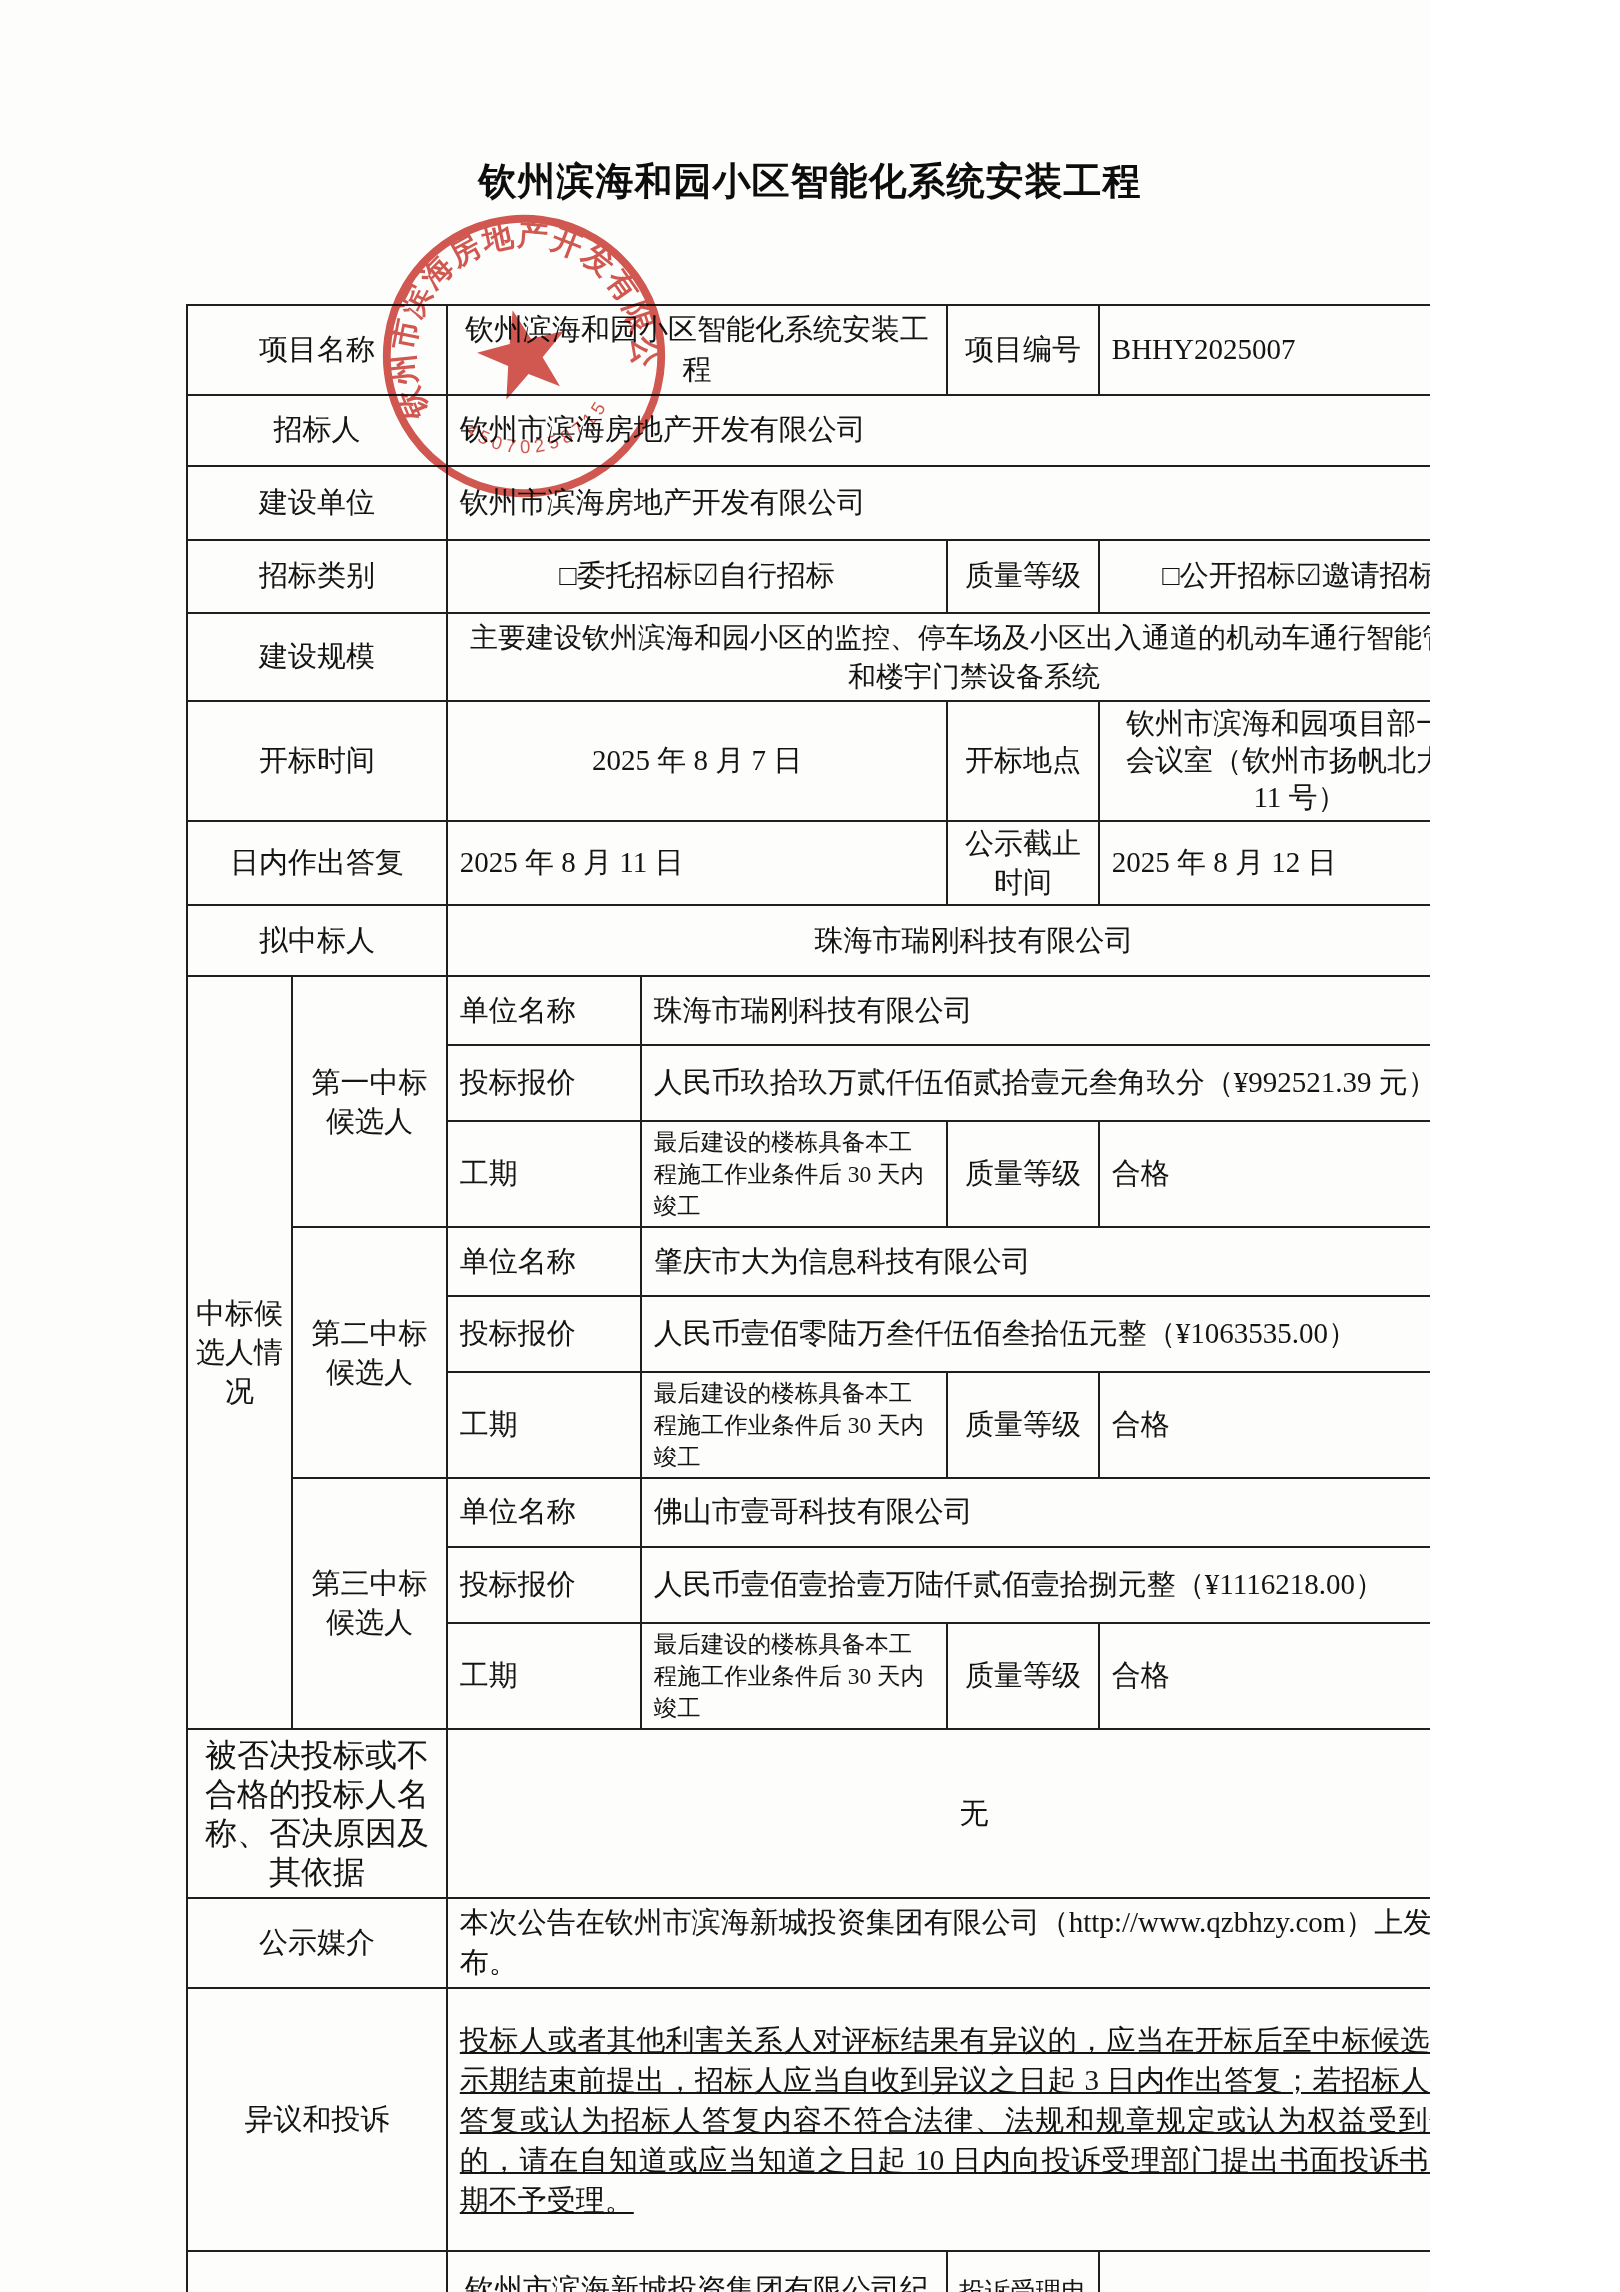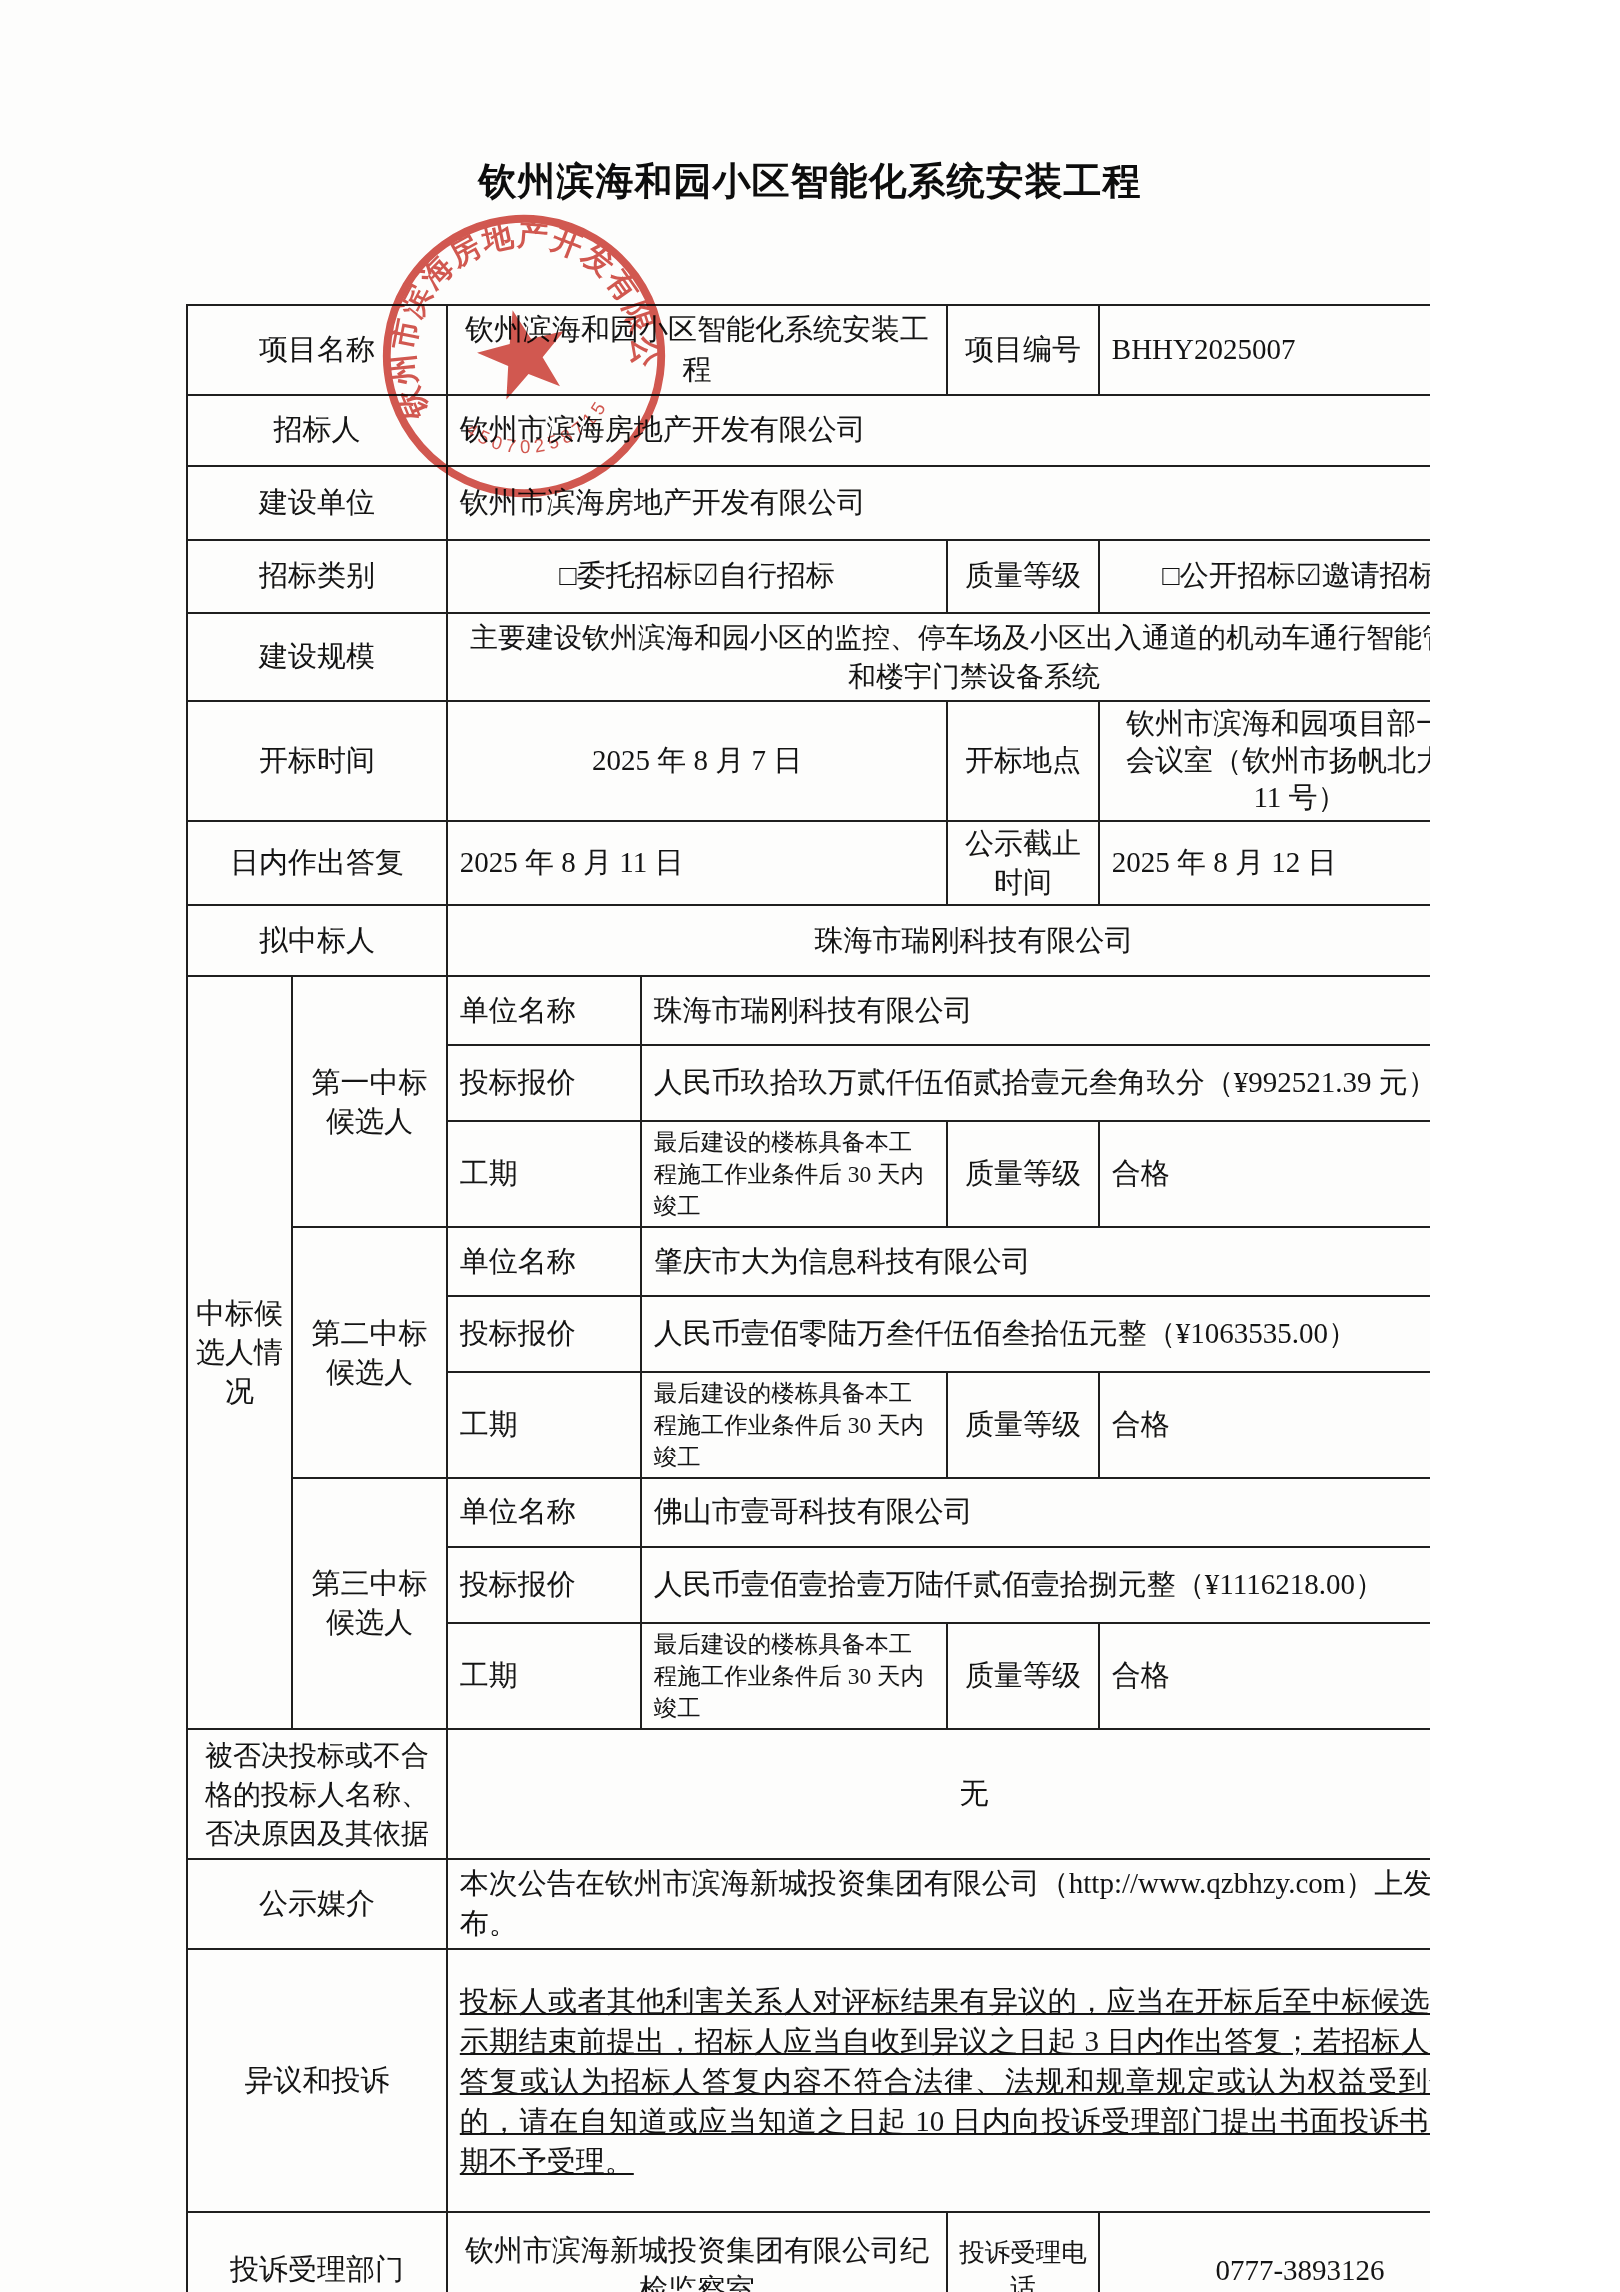--- a/index.html
+++ b/index.html
@@ -176,21 +176,21 @@
       <td colspan="3" class="val-l">人民币壹佰壹拾壹万陆仟贰佰壹拾捌元整（¥1116218.00）</td>
     </tr>
     <tr style="height:92px">
       <td class="lbl-left">工期</td>
       <td class="val-l small">最后建设的楼栋具备本工程施工作业条件后 30 天内竣工</td>
       <td class="lbl" style="padding:3.9px 5.9px">质量等级</td>
       <td class="val-l">合格</td>
     </tr>
 
     <tr style="height:125px">
-      <td colspan="2" class="lbl wrap3" style="padding:5.9px 9.8px;font-size:28px">被否决投标或不合格的投标人名称、否决原因及其依据</td>
+      <td colspan="2" class="lbl wrap3" style="padding:5.9px 9.8px;font-size:32px">被否决投标或不合格的投标人名称、否决原因及其依据</td>
       <td colspan="4" class="val-c">无</td>
     </tr>
 
     <tr style="height:80px">
       <td colspan="2" class="lbl">公示媒介</td>
       <td colspan="4" class="val-l">本次公告在钦州市滨海新城投资集团有限公司（http://www.qzbhzy.com）上发布。</td>
     </tr>
 
     <tr style="height:263px">
       <td colspan="2" class="lbl">异议和投诉</td>

